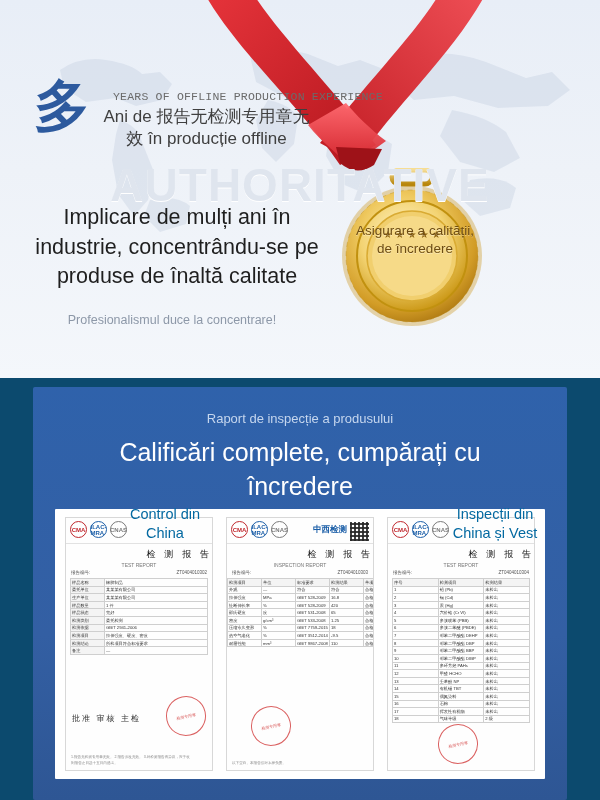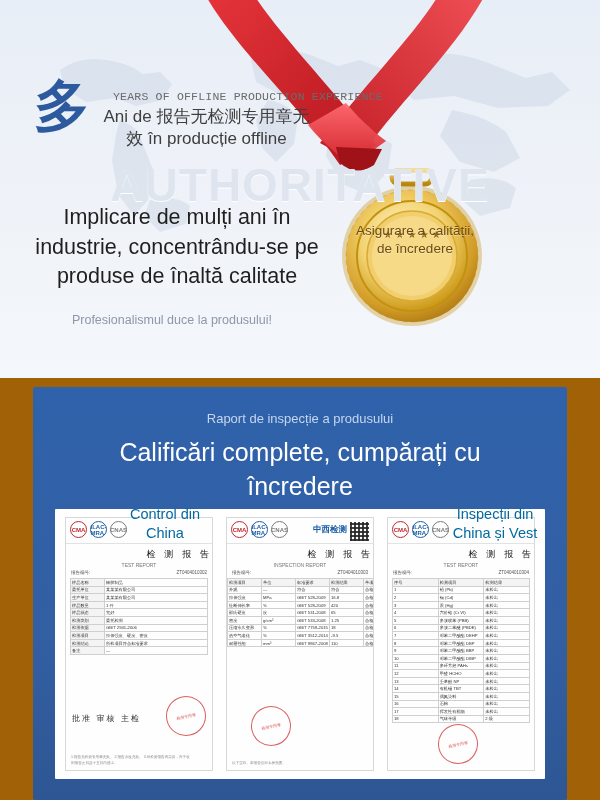--- a/index.html
+++ b/index.html
@@ -114,21 +114,21 @@
     font-size: 12.5px;
     color: #8d98a8;
     z-index: 3;
   }
 
   
   .bottom-section {
     position: absolute;
     top: 378px; left: 0;
     width: 600px; height: 422px;
-    background: #a16207;
+    background: #0c4a6e;
   }
   .blue-card {
     position: absolute;
     left: 33px; top: 9px;
     width: 534px; height: 413px;
     background: linear-gradient(180deg, #2f62ab 0%, #335fa3 60%, #2e5694 100%);
     border-radius: 2px;
   }
   .card-label {
     position: absolute;
@@ -346,21 +346,21 @@
   </svg>
 
   <div class="medal-text">Asigurare a calității, de încredere</div>
 
   <div class="duo-glyph">多</div>
   <div class="years-en">YEARS OF OFFLINE PRODUCTION EXPERIENCE</div>
   <div class="years-ro">Ani de 报告无检测专用章无效 în producție offline</div>
 
   <div class="authoritative">AUTHORITATIVE</div>
   <div class="headline">Implicare de mulți ani în industrie, concentrându-se pe produse de înaltă calitate</div>
-  <div class="subline">Profesionalismul duce la produsului!</div>
+  <div class="subline">Profesionalismul duce la concentrare!</div>
 </div>
 
 <div class="bottom-section">
   <div class="blue-card">
     <div class="card-label">Raport de inspecție a produsului</div>
     <div class="card-title">Calificări complete, cumpărați cu încredere</div>
 
     <div class="cert-panel">
 
       <div class="cert c1">

